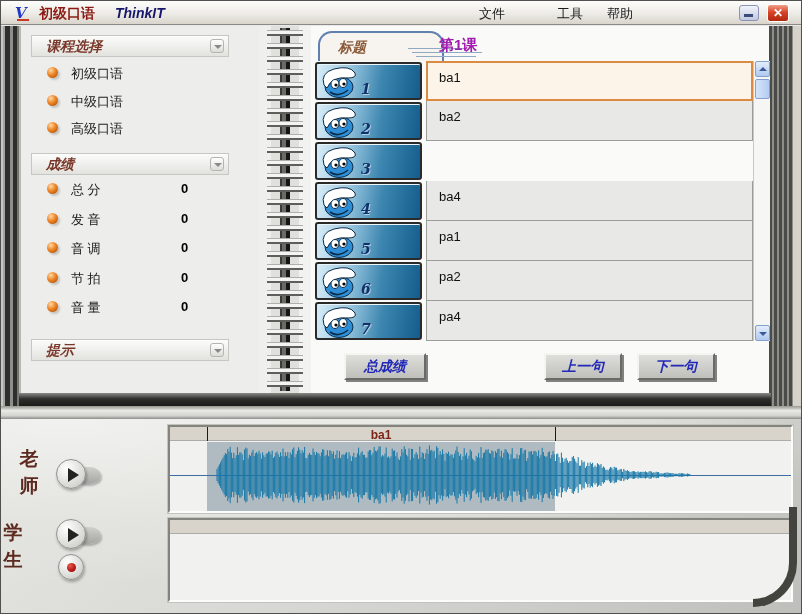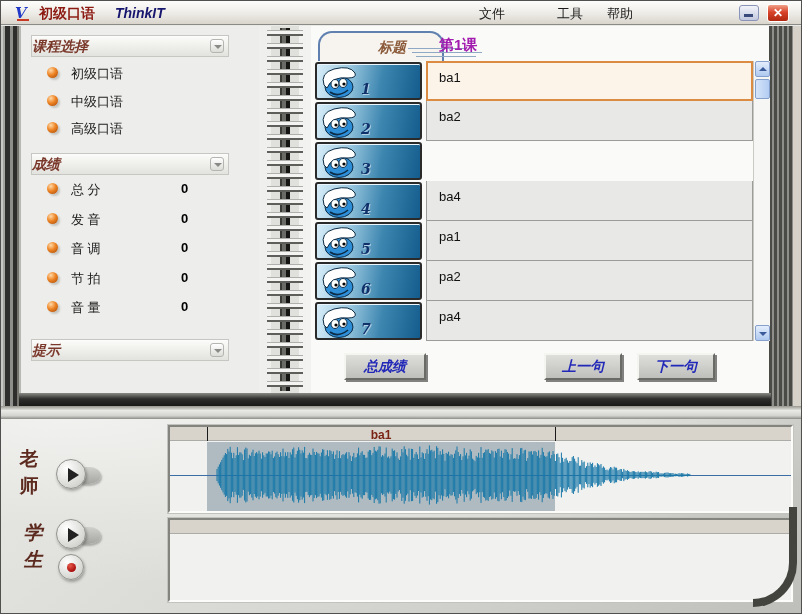--- a/index.html
+++ b/index.html
@@ -33,21 +33,21 @@
   .edge-right-frame{position:absolute;left:792px;top:25px;width:10px;height:380px;background:#D6D2CA;}
   .edge-bottom{position:absolute;left:18px;top:392px;width:752px;height:13px;
     background:linear-gradient(180deg,#8A8A86,#2E2E2C 45%,#1A1A18);}
   .splitter{position:absolute;left:0;top:405px;width:802px;height:13px;
     background:linear-gradient(180deg,#97978F,#E9E9E5 35%,#D2D2CE 75%,#8C8C88);}
 
   
   .sidebar{position:absolute;left:20px;top:25px;width:238px;height:367px;background:#EDEDEB;}
   .sb-header{position:absolute;left:10px;width:198px;height:22px;
     background:linear-gradient(180deg,#FCFCFA,#E2E2DE);border:1px solid #C6C6C2;
-    font:bold italic 14px "DejaVu Serif",serif;color:#7A382A;line-height:20px;padding-left:0;}
+    font:bold italic 14px "DejaVu Serif",serif;color:#7A382A;line-height:20px;padding-left:14px;}
   .sb-arrowbtn{position:absolute;right:4px;top:3px;width:14px;height:14px;border:1px solid #B4B4B0;border-radius:3px;
     background:linear-gradient(180deg,#FFFFFF,#DCDCD8);}
   .sb-arrowbtn:after{content:"";position:absolute;left:3px;top:5px;border:4px solid transparent;border-top-color:#8A8A86;}
   .h-course{top:9px}.h-score{top:127px}.h-hint{top:313px}
   .sb-item{position:absolute;left:22px;width:190px;height:22px;cursor:default;}
   .bullet{position:absolute;left:4px;top:5px;width:11px;height:11px;border-radius:50%;
     background:radial-gradient(circle at 35% 30%,#FFD9A8,#EE8424 45%,#A84A08 95%);
     box-shadow:2px 2px 2px #C4C4C0;}
   .sb-item-label{position:absolute;left:28px;top:3px;font:13px "Liberation Sans",sans-serif;color:#1a1a1a;}
   .c0{top:36px}.c1{top:64px}.c2{top:91px}
@@ -62,21 +62,21 @@
       repeating-linear-gradient(180deg,
         rgba(0,0,0,0) 0 2px,
         #AFAFAB 2px 3px,#F4F4F2 3px 6px,#5E5E5A 6px 8px,
         rgba(0,0,0,0) 8px 13px),
       linear-gradient(90deg,rgba(0,0,0,0) 0 13px,#3A3A36 13px 15px,#6A6A66 15px 19px,#161614 19px 23px,rgba(0,0,0,0) 23px);}
 
   
   .page{position:absolute;left:310px;top:25px;width:458px;height:367px;background:#FAFAF8;}
   .tab{position:absolute;left:7px;top:5px;width:126px;height:30px;border:2px solid #6080B0;border-bottom:none;
     border-radius:14px 14px 0 0;background:#F7F4EF;}
-  .tab-label{position:absolute;left:18px;top:6px;font:bold italic 14px "DejaVu Serif",serif;color:#8A5A3A;margin-left:40px;}
+  .tab-label{position:absolute;left:18px;top:6px;font:bold italic 14px "DejaVu Serif",serif;color:#8A5A3A;}
   .tab-lines span{position:absolute;height:1px;background:#8FA8C4;}
   .tl0{left:88px;top:15px;width:58px;}
   .tl1{left:92px;top:19px;width:70px;}
   .tl2{left:96px;top:23px;width:60px;}
   .lesson-title{position:absolute;left:128px;top:10px;font:bold 15px "Liberation Sans",sans-serif;color:#a21caf;}
 
   .listrow{position:absolute;left:2px;width:440px;height:40px;}
   .r0{top:35px}.r1{top:75px}.r2{top:115px}.r3{top:155px}.r4{top:195px}.r5{top:235px}.r6{top:275px}
   .smurfbtn{position:absolute;left:2px;top:1px;width:107px;height:38px;border:2px solid #2A2A2A;border-radius:3px;
     background:linear-gradient(100deg,#D8EDF8 0%,#9CC9E0 30%,#3D86B0 62%,#135C8C 100%);
@@ -111,21 +111,21 @@
   .b-next{left:326px;width:78px;}
 
   
   .player{position:absolute;left:0;top:418px;width:802px;height:196px;
     background:
       radial-gradient(140% 120% at 8% 0%,#F1F1EF 0%,#E3E3DF 45%,rgba(0,0,0,0) 70%),
       linear-gradient(135deg,#E6E6E2 0%,#D6D6D2 50%,#BEBEBA 100%);}
   .vlabel{position:absolute;width:24px;font:bold 19px "DejaVu Serif",serif;color:#5C2A1E;
     line-height:27px;text-align:center;word-break:break-all;}
   .lbl-teacher{left:16px;top:26px;}
-  .lbl-student{left:20px;top:100px;font-style:italic;}
+  .lbl-student{left:0;top:100px;}
   .roundbtn{position:absolute;width:30px;height:30px;border-radius:50%;
     border:1px solid #92928E;background:radial-gradient(circle at 35% 30%,#FFFFFF,#D6D6D2 70%,#B8B8B4);
     box-shadow:1px 2px 3px rgba(0,0,0,.3);cursor:pointer;}
   .roundbtn .tri{position:absolute;left:11px;top:8px;width:0;height:0;
     border-left:11px solid #222;border-top:7px solid transparent;border-bottom:7px solid transparent;}
   .tail{position:absolute;width:24px;height:17px;border-radius:40% 60% 60% 40%;
     background:linear-gradient(180deg,#CFCFCB,#A5A5A1);box-shadow:1px 2px 2px rgba(0,0,0,.25);}
   .t-play{left:55px;top:40px;}
   .t-tail{left:76px;top:48px;}
   .s-play{left:55px;top:100px;}

